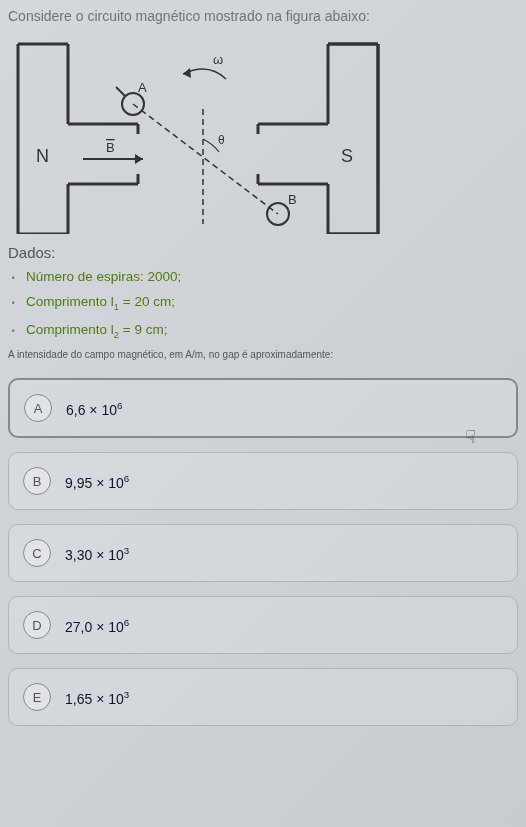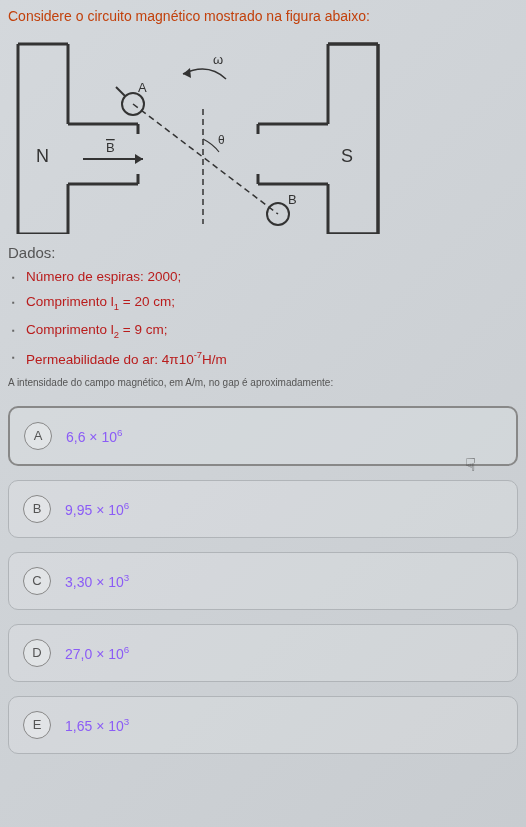--- a/index.html
+++ b/index.html
@@ -12,21 +12,21 @@
       background: linear-gradient(135deg, #d4d8dc 0%, #c8ccd0 100%);
       width: 526px;
       height: 827px;
       padding: 8px 8px 8px 8px;
       color: #4a4a4a;
       font-size: 14px;
       overflow: hidden;
     }
     .question-title {
       font-size: 14px;
-      color: #c2410c;
+      color: #737373;
       margin-bottom: 10px;
     }
     .diagram {
       width: 380px;
       height: 200px;
       margin: 10px 0;
       position: relative;
     }
     .data-heading {
       font-size: 15px;
@@ -36,21 +36,21 @@
     }
     .data-list {
       list-style: none;
       padding-left: 4px;
     }
     .data-list li {
       position: relative;
       padding-left: 14px;
       margin-bottom: 10px;
       font-size: 13.5px;
-      color: #b91c1c;
+      color: #4d7c0f;
     }
     .data-list li::before {
       content: "▪";
       position: absolute;
       left: 0;
       font-size: 8px;
       top: 4px;
       color: #666;
     }
     .question-text {
@@ -87,21 +87,21 @@
       align-items: center;
       justify-content: center;
       font-size: 13px;
       color: #555;
       margin-right: 14px;
       flex-shrink: 0;
       background: rgba(255,255,255,0.3);
     }
     .option-text {
       font-size: 14px;
-      color: #8b5cf6;
+      color: #0f172a;
     }
     sup {
       font-size: 0.7em;
     }
     sub {
       font-size: 0.7em;
     }
     .cursor-icon {
       position: absolute;
       right: 40px;
@@ -156,21 +156,20 @@
     <text x="210" y="110" font-size="12" fill="#333">θ</text>
   </svg>
 </div>
 
 <div class="data-heading">Dados:</div>
 
 <ul class="data-list">
   <li><span>Número de espiras: </span><span>2000;</span></li>
   <li><span>Comprimento l</span><sub>1</sub><span> = 20 cm;</span></li>
   <li><span>Comprimento l</span><sub>2</sub><span> = 9 cm;</span></li>
-  <li><span>Permeabilidade do ar: 4π10</span><sup>-7</sup><span>H/m</span></li>
 </ul>
 
 <div class="question-text">A intensidade do campo magnético, em A/m, no gap é aproximadamente:</div>
 
 <div class="options">
   <div class="option selected">
     <div class="option-letter">A</div>
     <div class="option-text"><span>6,6 × 10</span><sup>6</sup></div>
     <span class="cursor-icon">☟</span>
   </div>

